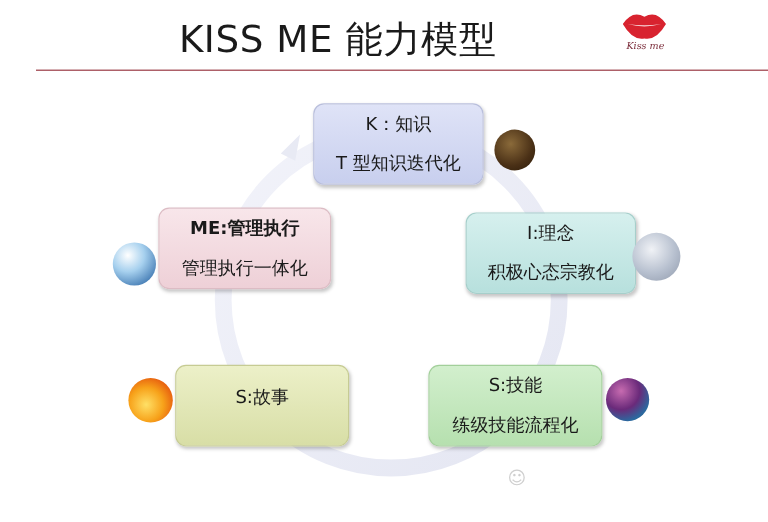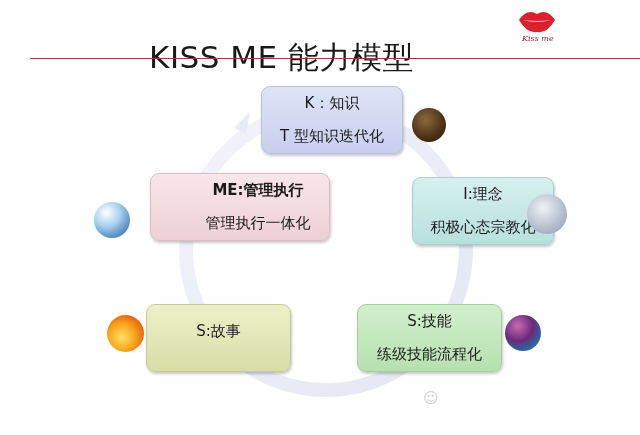--- a/index.html
+++ b/index.html
@@ -1,38 +1,38 @@
 <!DOCTYPE html>
 <html><head>
 <meta charset="utf-8">
 <style>
   html, body { margin:0; padding:0; }
   body { width:640px; height:435px; background:#ffffff; position:relative; overflow:hidden;
          font-family: "DejaVu Sans", "Liberation Sans", sans-serif; }
   .title { position:absolute; left:0; width:563px; top:12px; text-align:center; font-size:31px;
-           color:#1a1a1a; letter-spacing:0.5px;margin-top:25px; }
+           color:#1a1a1a; letter-spacing:0.5px; }
   .rule { position:absolute; left:30px; right:0; top:58px; height:1px; background:#9a3a44; }
   .logo { position:absolute; left:517px; top:6px; width:40px; height:38px; }
   .logo-text { position:absolute; left:522px; top:34px; font-family:"DejaVu Serif", serif;
                font-style:italic; font-size:8px; color:#7a2a38; }
   .ring { position:absolute; left:0; top:0; }
   .node { position:absolute; border-radius:9px; box-shadow: 1px 2px 3px rgba(0,0,0,0.22);
           display:flex; flex-direction:column; align-items:center; justify-content:center;
           color:#1a1a1a; font-size:15px;text-align:center; }
   .node .t1 { margin-bottom:14px; }
   .n-k { left:261px; top:86px; width:140px; height:66px;
          background:linear-gradient(#dfe3f7,#c8cfee); border:1px solid #b9bfdc; }
-  .n-i { left:412px; top:177px; width:140px; height:66px;
+  .n-i { left:388px; top:177px; width:140px; height:66px;
          background:linear-gradient(#d6f0ee,#b7e0dd); border:1px solid #a6cfcb; }
   .n-s2{ left:357px; top:304px; width:143px; height:66px;
          background:linear-gradient(#d2efcd,#b6e0af); border:1px solid #a2cf9a; }
   .n-s1{ left:146px; top:304px; width:143px; height:66px;
          background:linear-gradient(#ecf0c8,#d8dea6); border:1px solid #c6cb93; }
-  .n-me{ left:150px; top:173px; width:142px; height:66px;
-         background:linear-gradient(#f8e6ea,#eed0d7); border:1px solid #dcbcc4;padding-left:36px; }
+  .n-me{ left:132px; top:173px; width:142px; height:66px;
+         background:linear-gradient(#f8e6ea,#eed0d7); border:1px solid #dcbcc4; }
   .n-me .t1 { font-weight:bold; }
   .ball { position:absolute; border-radius:50%; }
   .b-k { left:412px; top:108px; width:34px; height:34px;
          background:radial-gradient(circle at 40% 35%, #8a6a3a, #4a3016 60%, #2a1a08); }
   .b-i { left:527px; top:194px; width:40px; height:40px;
          background:radial-gradient(circle at 40% 35%, #f0f2f6, #b7c0cf 55%, #8e98aa); }
   .b-s2{ left:505px; top:315px; width:36px; height:36px;
          background:radial-gradient(circle at 35% 30%, #c76bb0, #6a2a7a 45%, #2a6aa0 75%, #1a1a3a); }
   .b-s1{ left:107px; top:315px; width:37px; height:37px;
          background:radial-gradient(circle at 40% 60%, #ffe066, #f7a21a 45%, #e0400a 90%); }

